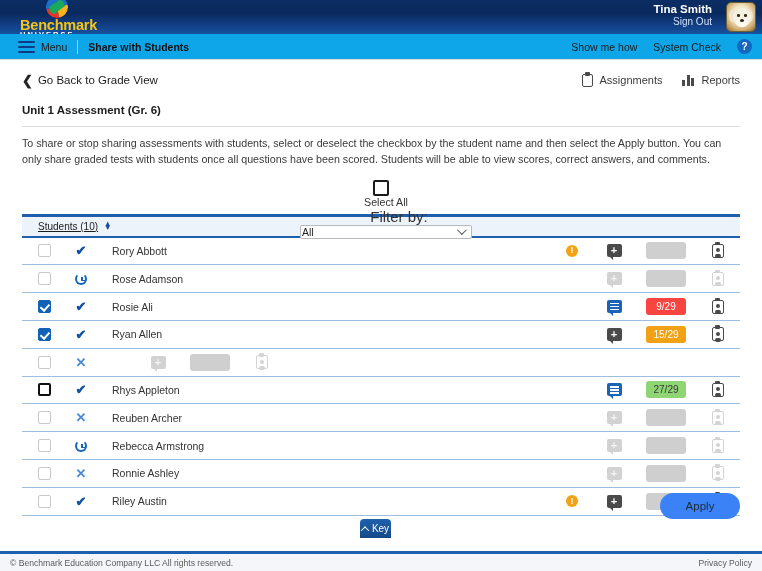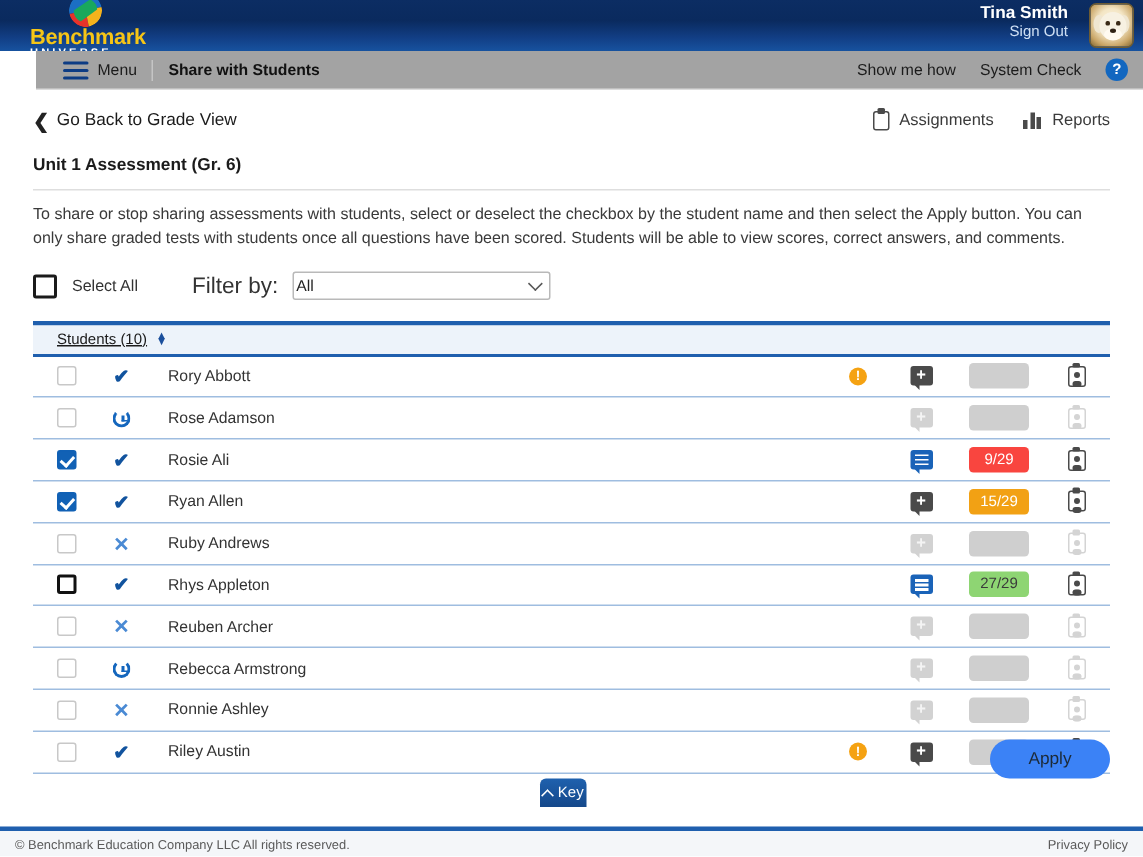--- a/index.html
+++ b/index.html
@@ -76,26 +76,25 @@
   .avatar .ear-l { position:absolute; left:2px; top:7px; width:7px; height:12px; background:#efe6d1; border-radius:50% 40% 50% 50%;}
   .avatar .ear-r { position:absolute; right:2px; top:7px; width:7px; height:12px; background:#efe6d1; border-radius:40% 50% 50% 50%;}
   .avatar .eye-l { position:absolute; left:10px; top:11px; width:2.5px; height:2.5px; background:#3a2a16; border-radius:50%;}
   .avatar .eye-r { position:absolute; left:17px; top:11px; width:2.5px; height:2.5px; background:#3a2a16; border-radius:50%;}
   .avatar .nose  { position:absolute; left:13px; top:16px; width:4px; height:3px; background:#2f2214; border-radius:50%;}
   .avatar .muzzle{ position:absolute; left:9px; top:16px; width:12px; height:8px; background:#fffaf0; border-radius:50%;}
 
   
   .navbar {
     height: 26px;
-    background: #a3a3a3;
+    background: #0ea5e9;
     border-bottom: 1px solid #dcdcdc;
     display: flex; align-items: center;
     flex: 0 0 26px;
     position: relative;
-    margin-left: 24px;
   }
   .menu-btn { display:flex; align-items:center; margin-left:18px; cursor:pointer; }
   .hamburger { width: 17px; height: 12px; display:flex; flex-direction: column; justify-content: space-between; margin-right:6px;}
   .hamburger span { display:block; height:2px; background:#0d3c84; border-radius:1px;}
   .menu-label { font-size: 10.5px; color: #1b1b1b; }
   .nav-sep { width:1px; height:14px; background:#c5c5c5; margin: 0 10px; }
   .nav-crumb { font-size: 10.5px; color: #111; font-weight: 600; }
   .nav-right { position:absolute; right: 10px; display:flex; align-items:center; gap: 16px; }
   .nav-link { font-size: 10.5px; color: #1b1b1b; cursor:pointer; text-decoration:none; }
   .help-icon {
@@ -122,21 +121,21 @@
   .icon-bars i { display:block; width:3px; background:#4a4a4a; }
   .icon-bars i:nth-child(1){height:6px;} .icon-bars i:nth-child(2){height:11px;} .icon-bars i:nth-child(3){height:8px;}
 
   .page-title { font-size: 11.5px; font-weight: bold; color:#1b1b1b; margin-top: 10px; }
   .divider { height:1px; background:#dedede; margin-top: 10px; }
 
   .instructions {
     font-size: 10.7px; color:#3a3a3a; line-height: 1.52; margin-top: 8px; max-width: 720px;
   }
 
-  .toolbar { display:flex; align-items:center; margin-top: 12px; height: 22px; }
+  .toolbar { display:flex; align-items:center; margin-top: 12px; height: 22px; flex-direction: column; }
   .chk {
     width: 16px; height: 16px; border:2px solid #1b1b1b; background:#fff;
     border-radius:2px; cursor:pointer; flex:0 0 16px;
   }
   .select-all-label { font-size: 10.7px; color:#333; margin-left: 10px; }
   .filter-label { font-size: 15px; color:#333; margin-left: 36px; }
   .filter-select {
     margin-left: 10px; width: 172px; height: 19px;
     border:1px solid #b9b9b9; border-radius:2px; background:#fff;
     display:flex; align-items:center; padding: 0 1px; position:relative; cursor:pointer;
@@ -455,21 +454,20 @@
               <span class="report-icon"></span>
             </div>
           </div>
           <div class="row">
             <div class="cell-chk">
               <span class="rowchk"></span>
             </div>
             <div class="cell-status">
               <span class="st-x">✕</span>
             </div>
-            <div class="cell-name">Ruby Andrews</div>
             <div class="cell-alert"></div>
             <div class="cell-note">
               <span class="note-icon note-add dim">
                 <span class="plus">+</span>
               </span>
             </div>
             <div class="cell-score">
               <span class="score empty"></span>
             </div>
             <div class="cell-report">

